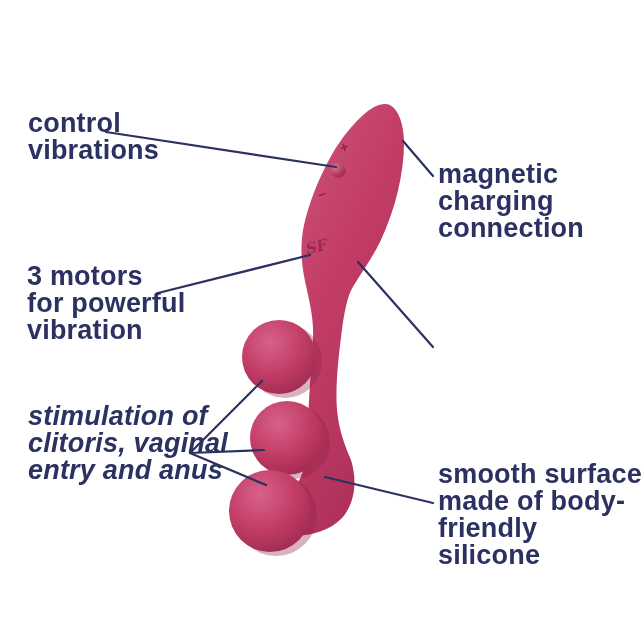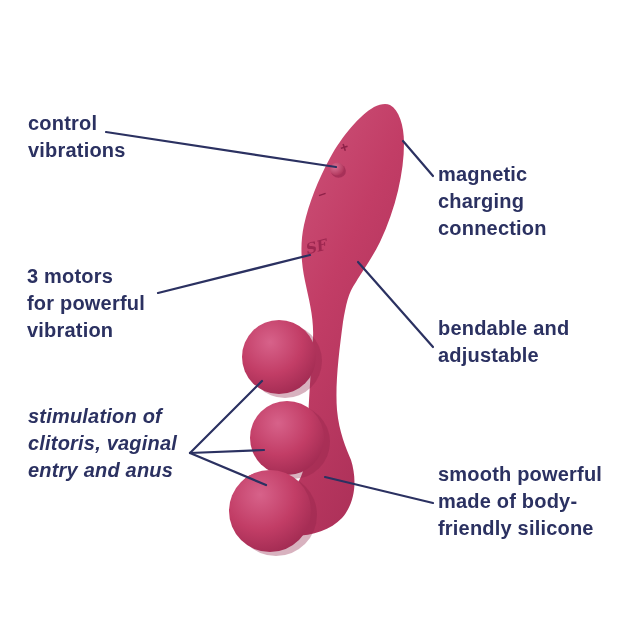--- a/index.html
+++ b/index.html
@@ -8,21 +8,21 @@
     width: 644px;
     height: 644px;
     background: var(--page-bg, #ffffff);
     font-family: "Liberation Sans", sans-serif;
     overflow: hidden;
   }
   .svg-layer { position: absolute; left: 0; top: 0; }
   .label {
     position: absolute;
     color: var(--label-text, #2b3161);
-    font-size: 20px;
+    font-size: 27px;
     line-height: 27px;
     font-weight: 600;
     letter-spacing: 0.2px;
     white-space: pre-line;
   }
   .label-control      { left: 28px;  top: 110px; }
   .label-magnetic     { left: 438px; top: 139px; margin-top: 22px; }
   .label-motors       { left: 27px;  top: 263px; }
   .label-bendable     { left: 438px; top: 315px; }
   .label-stimulation  { left: 28px;  top: 403px; font-style: italic; }
@@ -99,22 +99,20 @@
   </svg>
 
   <div class="label label-control">control
 vibrations</div>
   <div class="label label-magnetic">magnetic
 charging
 connection</div>
   <div class="label label-motors">3 motors
 for powerful
 vibration</div>
-  <div class="label label-bendable">bendable and
-adjustable</div>
   <div class="label label-stimulation">stimulation of
 clitoris, vaginal
 entry and anus</div>
-  <div class="label label-smooth">smooth powerful
+  <div class="label label-smooth">smooth surface
 made of body-
 friendly silicone</div>
 
 </div>
 
 </body></html>

